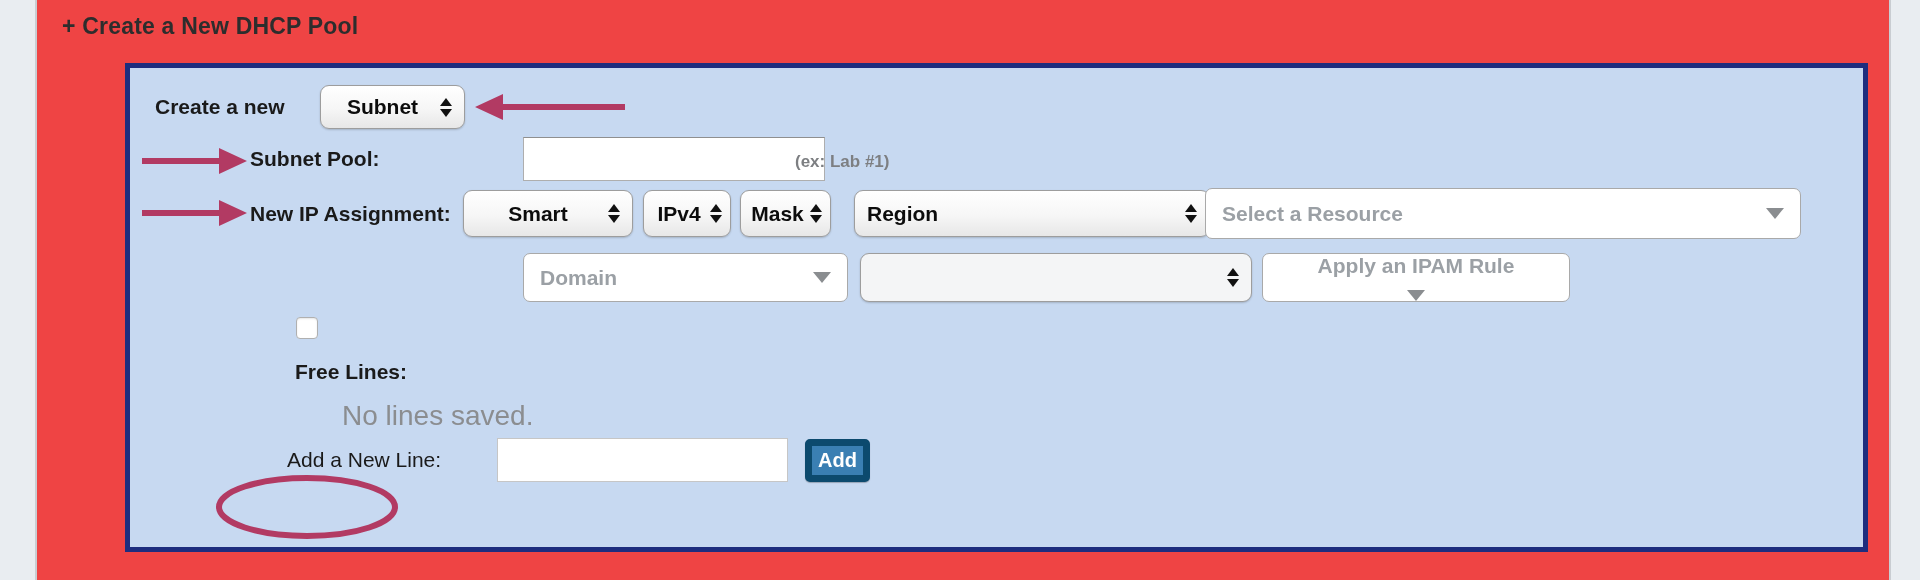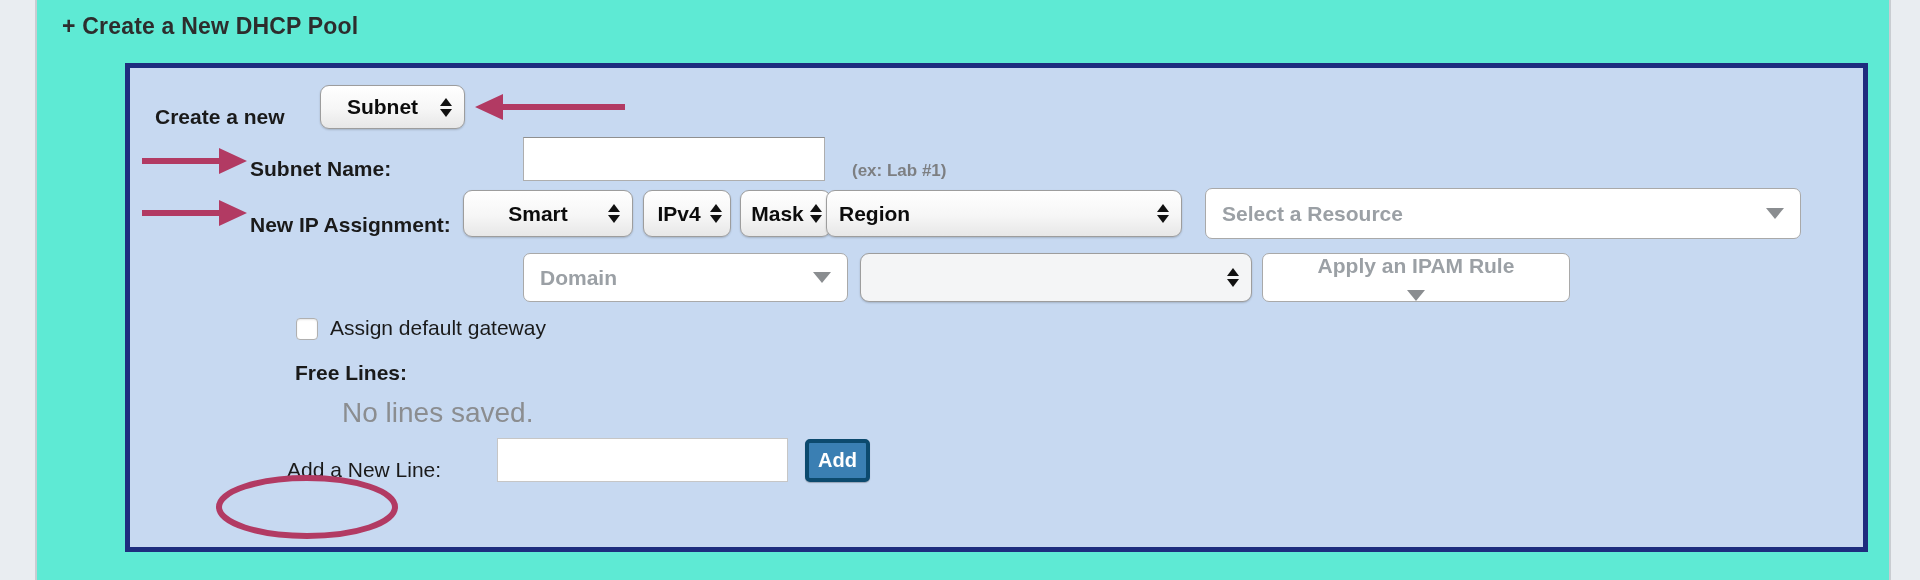--- a/index.html
+++ b/index.html
@@ -1,18 +1,18 @@
 <!DOCTYPE html>
 <html><head>
 <meta charset="utf-8">
 <style>
   * { margin:0; padding:0; box-sizing:border-box; }
   html,body { width:1920px; height:580px; overflow:hidden; background:#ffffff;
               font-family:"Liberation Sans", sans-serif; }
-  .stage { position:relative; width:1920px; height:580px; background:#5eead4; }
+  .stage { position:relative; width:1920px; height:580px; background:#ef4444; }
 
   .edge-strip { position:absolute; top:0; height:100%; background:#e9edf1; }
   .edge-strip.left  { left:0; width:37px; border-right:2px solid #c9cdd2; }
   .edge-strip.right { right:0; width:31px; border-left:2px solid #c9cdd2; }
 
   .page-title { position:absolute; left:62px; top:13px; font-size:23px; font-weight:bold;
                 color:#2d2d2d; letter-spacing:.2px; }
 
   .panel { position:absolute; left:125px; top:63px; width:1743px; height:489px;
            background:#c7d9f1; border:5px solid #1e2d7e; }
@@ -41,30 +41,30 @@
           background:#ffffff; border:1px solid #a9a9a9; border-radius:7px; padding:0 16px;
           cursor:default; }
   .sel2 .ph { font-size:21px; font-weight:bold; color:#9ba0a5; white-space:nowrap; }
   .caret { width:0; height:0; border-left:9px solid transparent; border-right:9px solid transparent;
            border-top:11px solid #8a8d90; }
 
   .tinput { background:#ffffff; border:1px solid #aeaeae; border-top-color:#8f8f8f;
             font-size:20px; padding:0 8px; color:#222; }
 
   .btn { display:flex; align-items:center; justify-content:center;
-         background:#3a7fb3; border:4px solid #0c4a6e; border-radius:5px;
+         background:#3a7fb3; border:7px solid #0c4a6e; border-radius:5px;
          color:#ffffff; font-size:20px; font-weight:bold; cursor:pointer;
          box-shadow:0 1px 1px rgba(0,0,0,.25); }
 
   .cb { appearance:none; -webkit-appearance:none; width:22px; height:22px; background:#fff;
         border:1px solid #b0b0b0; border-radius:4px; box-shadow:inset 0 1px 2px rgba(0,0,0,.1);
         cursor:pointer; }
 
   .annot { pointer-events:none; }
-  .row { display:flex; align-items:flex-end; }
+  .row { display:flex; align-items:center; }
 </style>
 </head>
 <body>
 
 <div class="stage">
 
   <div class="edge-strip left"></div>
   <div class="edge-strip right"></div>
 
   <div class="page-title">+ Create a New DHCP Pool</div>
@@ -82,24 +82,24 @@
         </span>
     </div>
     <svg class="in annot" style="left:345px; top:26px;" width="150" height="26">
       <polygon points="150,10 28,10 28,0 0,13 28,26 28,16 150,16" fill="#b23a63"></polygon>
     </svg>
 
     <svg class="in annot" style="left:12px; top:80px;" width="105" height="26">
       <polygon points="0,10 77,10 77,0 105,13 77,26 77,16 0,16" fill="#b23a63"></polygon>
     </svg>
     <div class="in row" style="left:120px; top:69px; height:44px;">
-      <span class="lbl b">Subnet Name:</span>
+      <span class="lbl b">Subnet Pool:</span>
     </div>
     <input class="in tinput" style="left: 393px; top: 69px; width: 302px; height: 44px;" value="">
-    <div class="in row" style="left:722px; top:75px; height:38px;">
+    <div class="in row" style="left:665px; top:75px; height:38px;">
       <span class="hint">(ex: Lab #1)</span>
     </div>
 
     <svg class="in annot" style="left:12px; top:132px;" width="105" height="26">
       <polygon points="0,10 77,10 77,0 105,13 77,26 77,16 0,16" fill="#b23a63"></polygon>
     </svg>
     <div class="in row" style="left:120px; top:122px; height:47px;">
       <span class="lbl b">New IP Assignment:</span>
     </div>
     <div class="in sel" style="left:333px; top:122px; width:170px; height:47px;">
@@ -116,21 +116,21 @@
           <span class="d"></span>
         </span>
     </div>
     <div class="in sel" style="left:610px; top:122px; width:91px; height:47px; padding:0 8px;">
       <span class="txt" style="padding-right:4px;">Mask</span>
       <span class="updown">
           <span class="u"></span>
           <span class="d"></span>
         </span>
     </div>
-    <div class="in sel" style="left:696px; top:122px; width:356px; height:47px;">
+    <div class="in sel" style="left:724px; top:122px; width:356px; height:47px;">
       <span class="txt" style="margin:0;">Region</span>
       <span class="updown">
           <span class="u"></span>
           <span class="d"></span>
         </span>
     </div>
     <div class="in sel2" style="left:1075px; top:120px; width:596px; height:51px;">
       <span class="ph">Select a Resource</span>
       <span class="caret"></span>
     </div>
@@ -146,21 +146,20 @@
           <span class="d"></span>
         </span>
     </div>
     <div class="in sel2" style="left:1132px; top:185px; width:308px; height:49px;flex-direction:column;">
       <span class="ph">Apply an IPAM Rule</span>
       <span class="caret"></span>
     </div>
 
     <div class="in row" style="left:166px; top:248px; height:24px;">
       <input type="checkbox" class="cb" style="">
-      <span class="lbl" style="margin-left:12px;">Assign default gateway</span>
     </div>
 
     <div class="in row" style="left:165px; top:291px; height:26px;">
       <span class="lbl b">Free Lines:</span>
     </div>
     <div class="in row" style="left:212px; top:335px; height:26px;">
       <span class="muted">No lines saved.</span>
     </div>
 
     <div class="in row" style="left:157px; top:370px; height:44px;">

